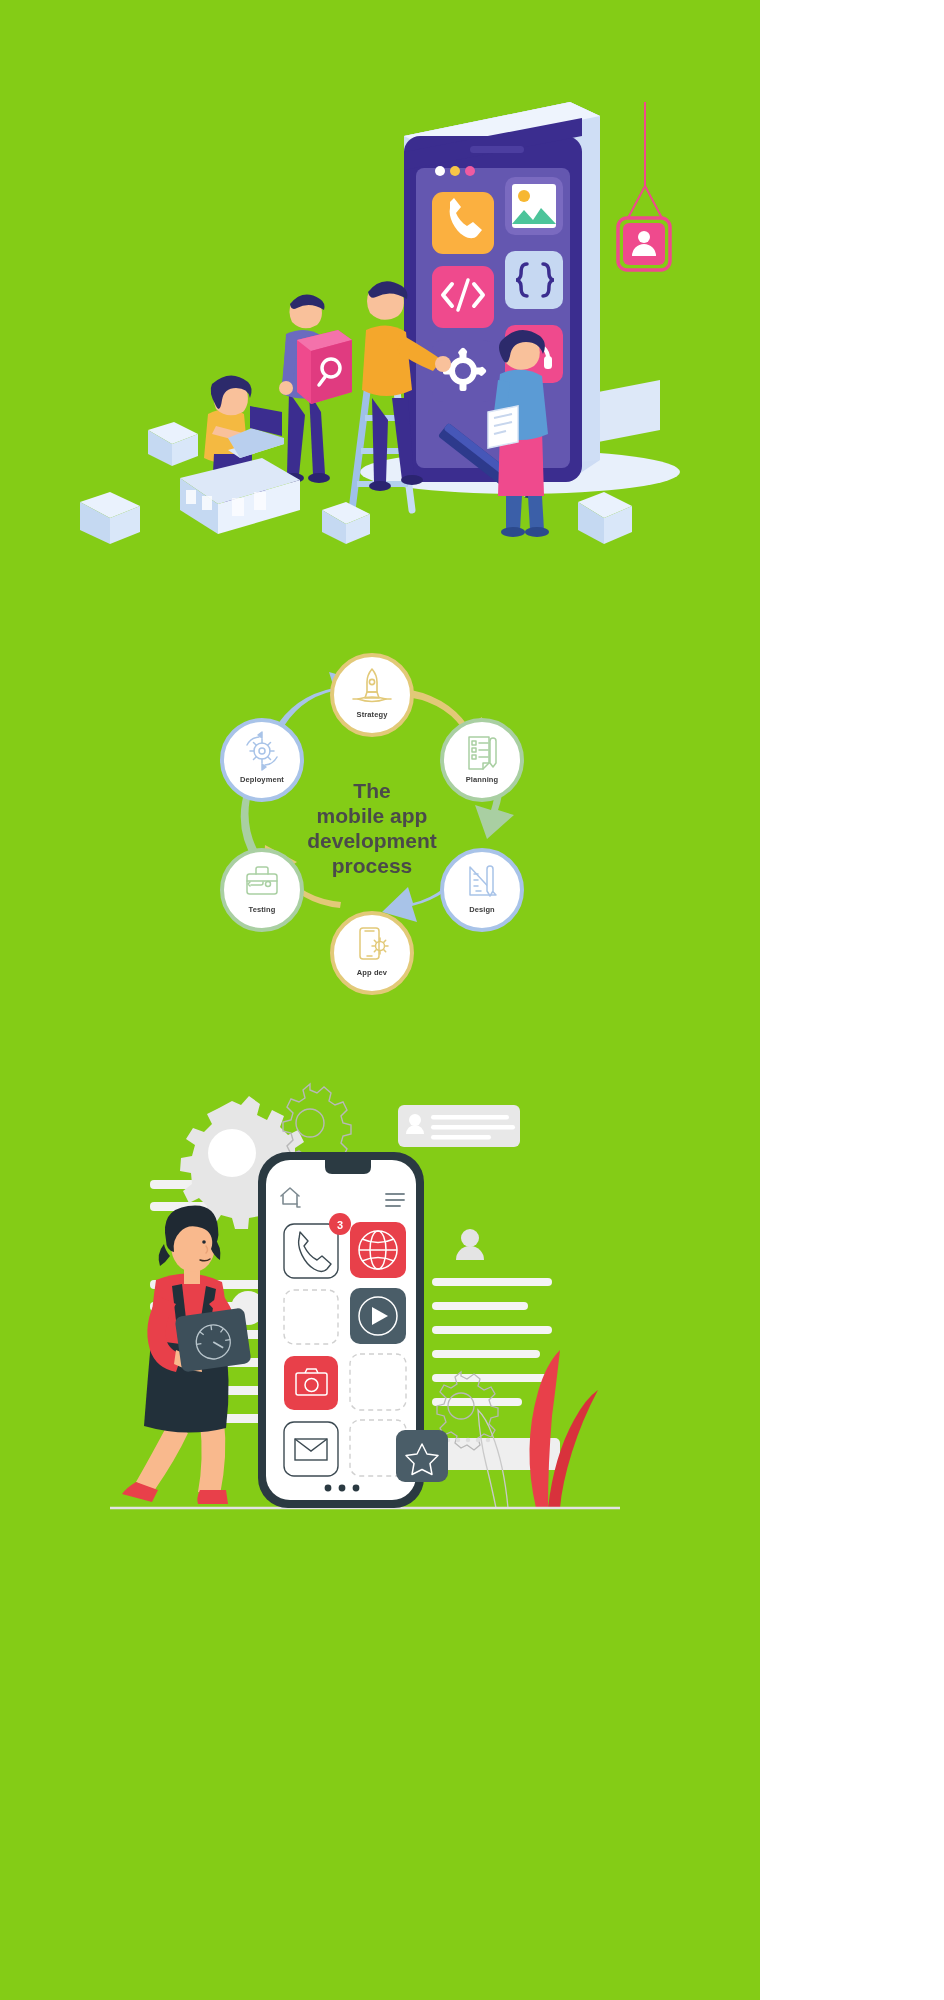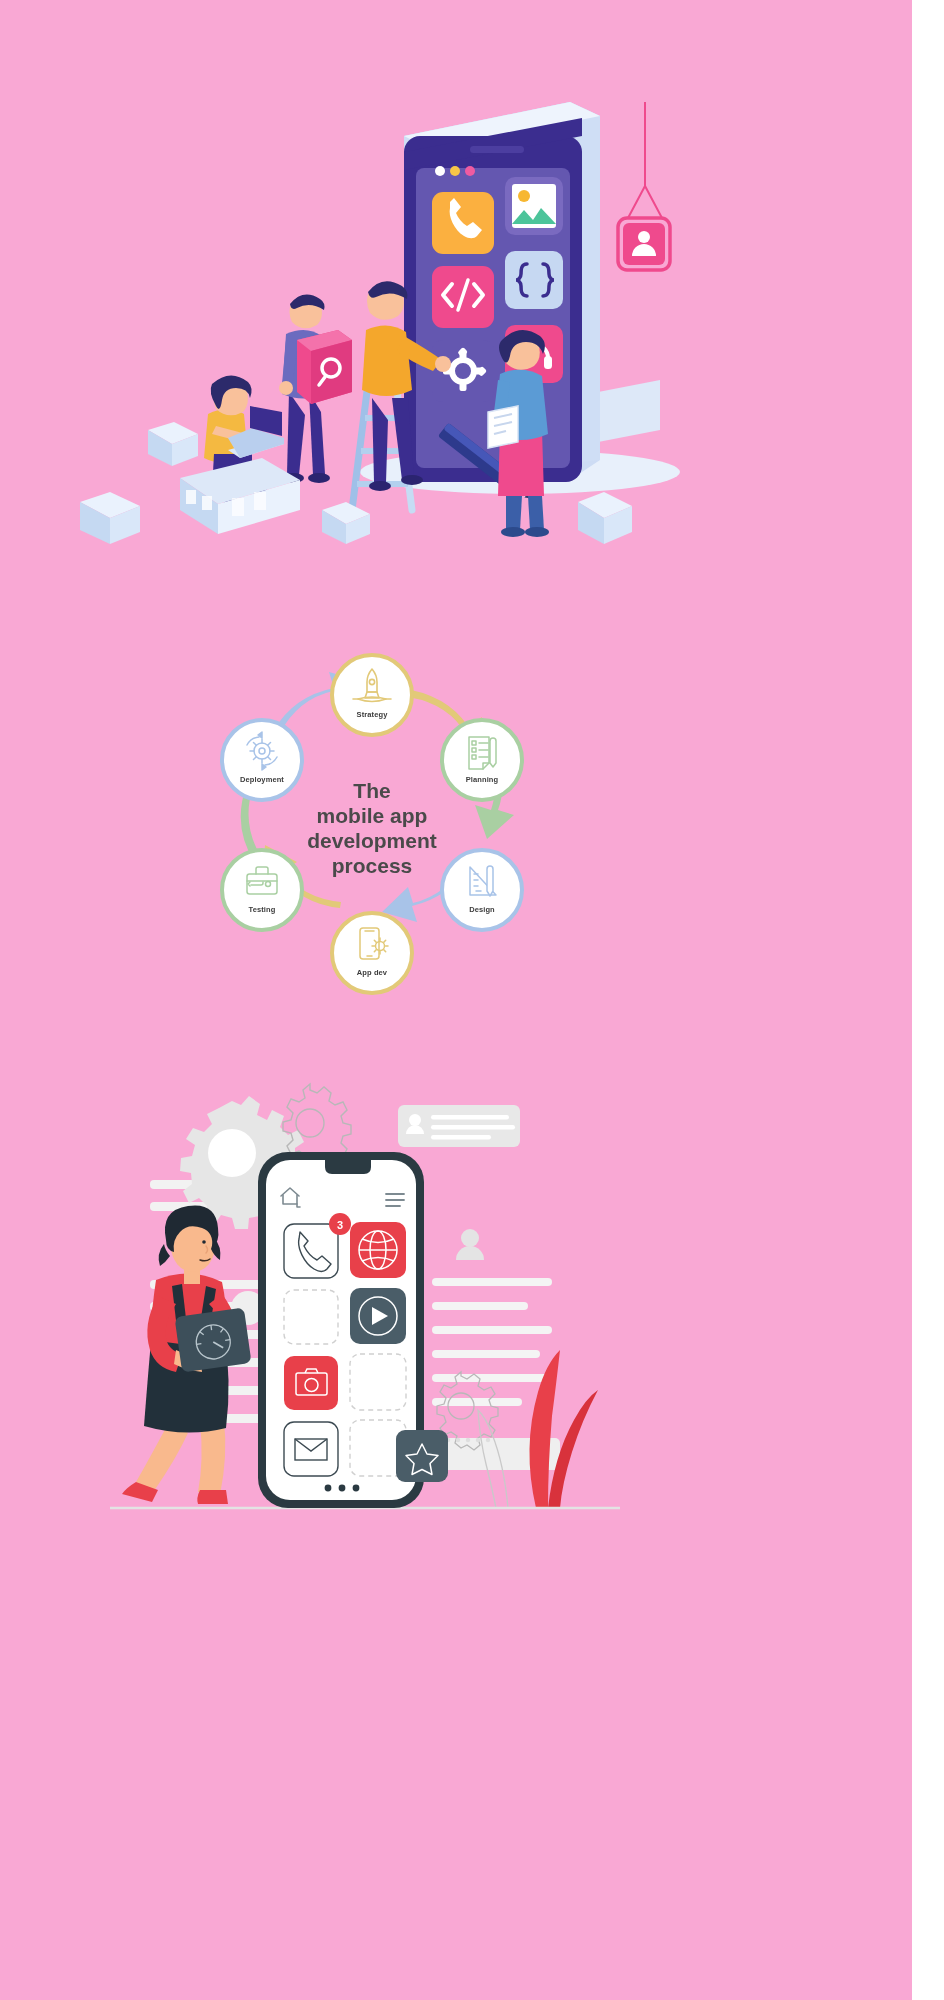--- a/index.html
+++ b/index.html
@@ -2,21 +2,21 @@
 <html><head>
 <meta charset="utf-8">
 <style>
   * { box-sizing: border-box; margin: 0; padding: 0; }
   html, body {
     width: 944px; height: 2000px;
     background: #ffffff;
     font-family: "Liberation Sans", sans-serif;
     overflow: hidden;
   }
-  .page { position: relative; width: 912px; height: 2000px; background:#f9a8d4; }
+  .page { position: relative; width: 760px; height: 2000px; background:#84cc16; }
 
   
   .section { position: absolute; left: 0; width: 944px; }
   #hero-illustration   { top: 40px;   height: 520px; }
   #process-diagram     { top: 620px;  height: 400px; }
   #mobile-illustration { top: 1090px; height: 430px; }
 
   svg { display: block; overflow: visible; }
 
   

